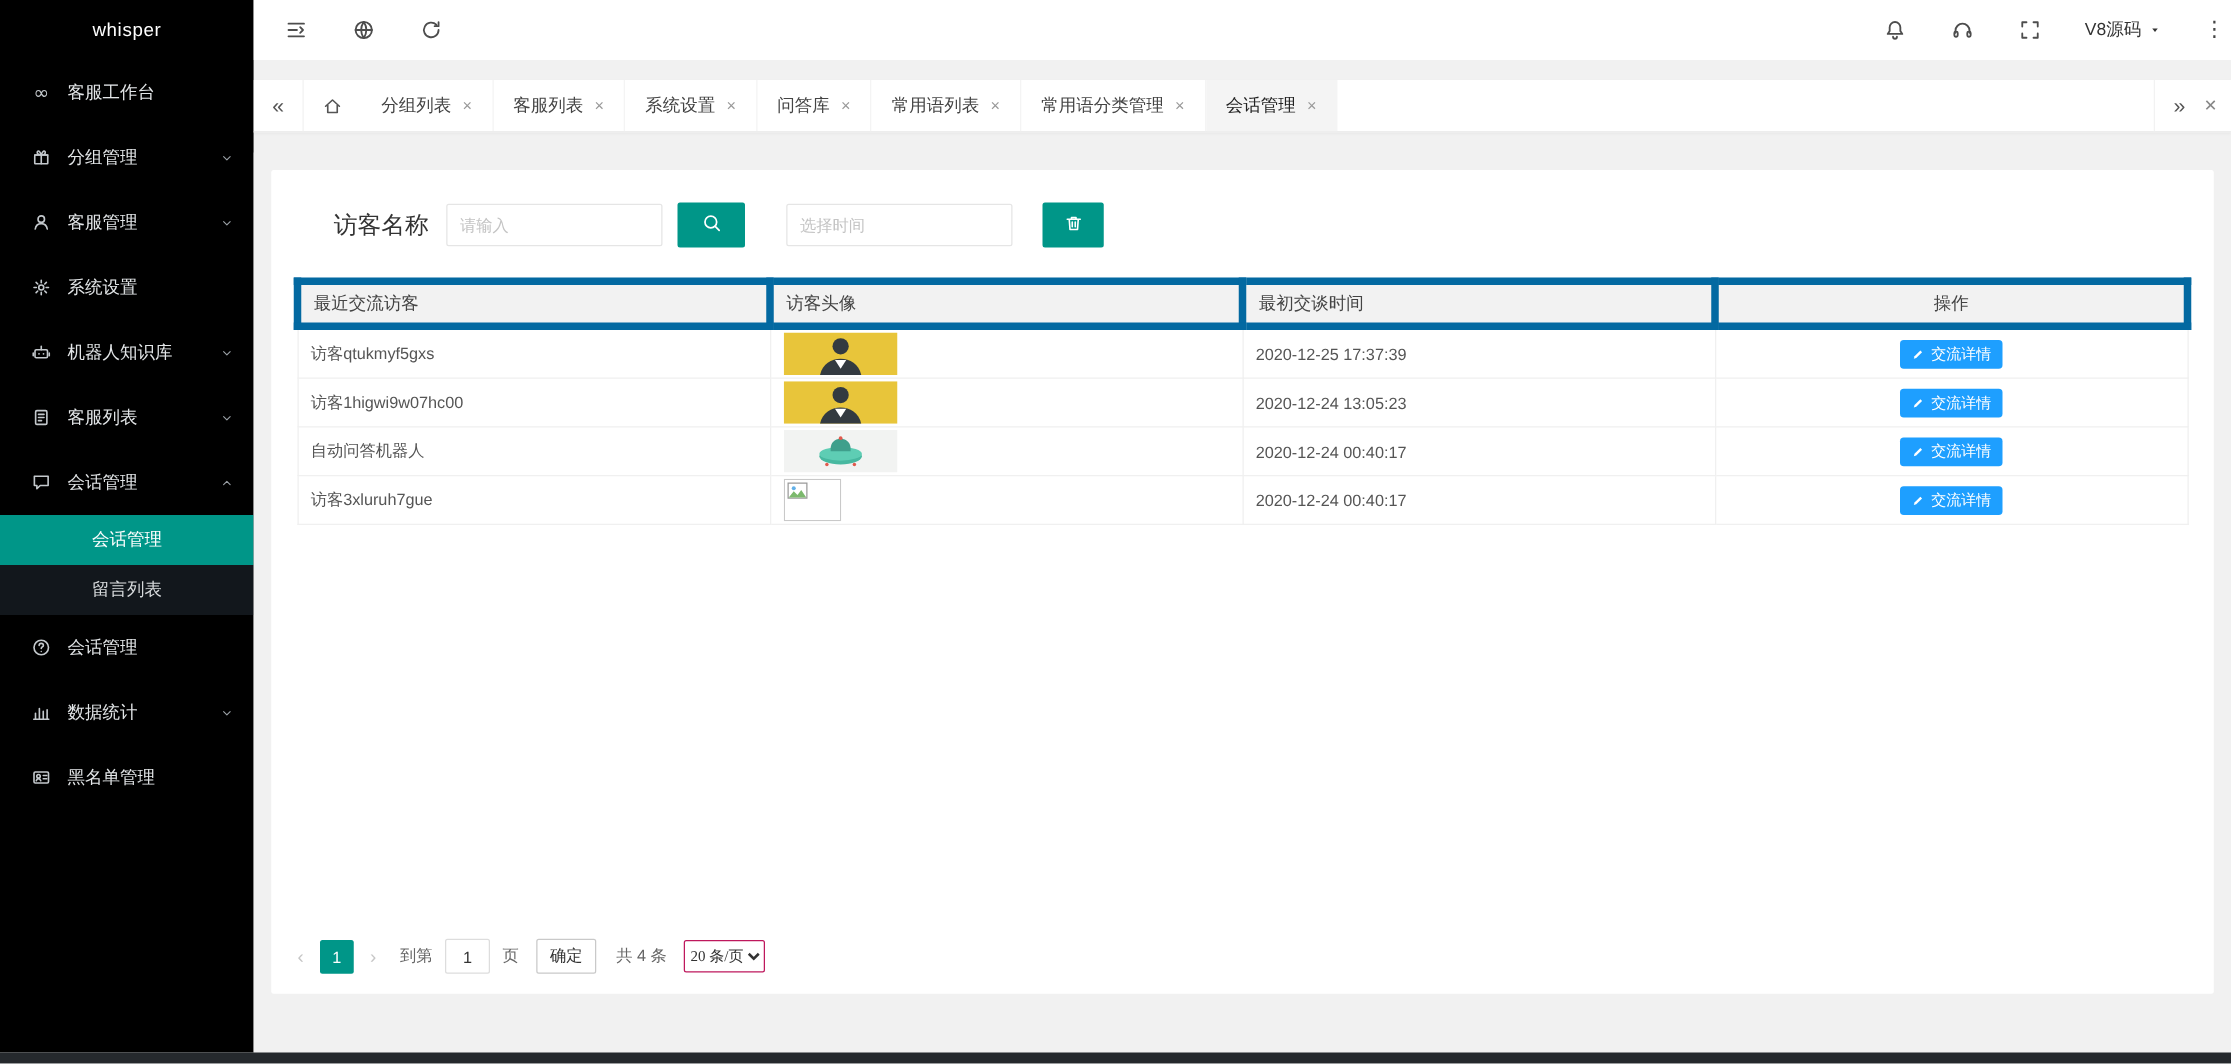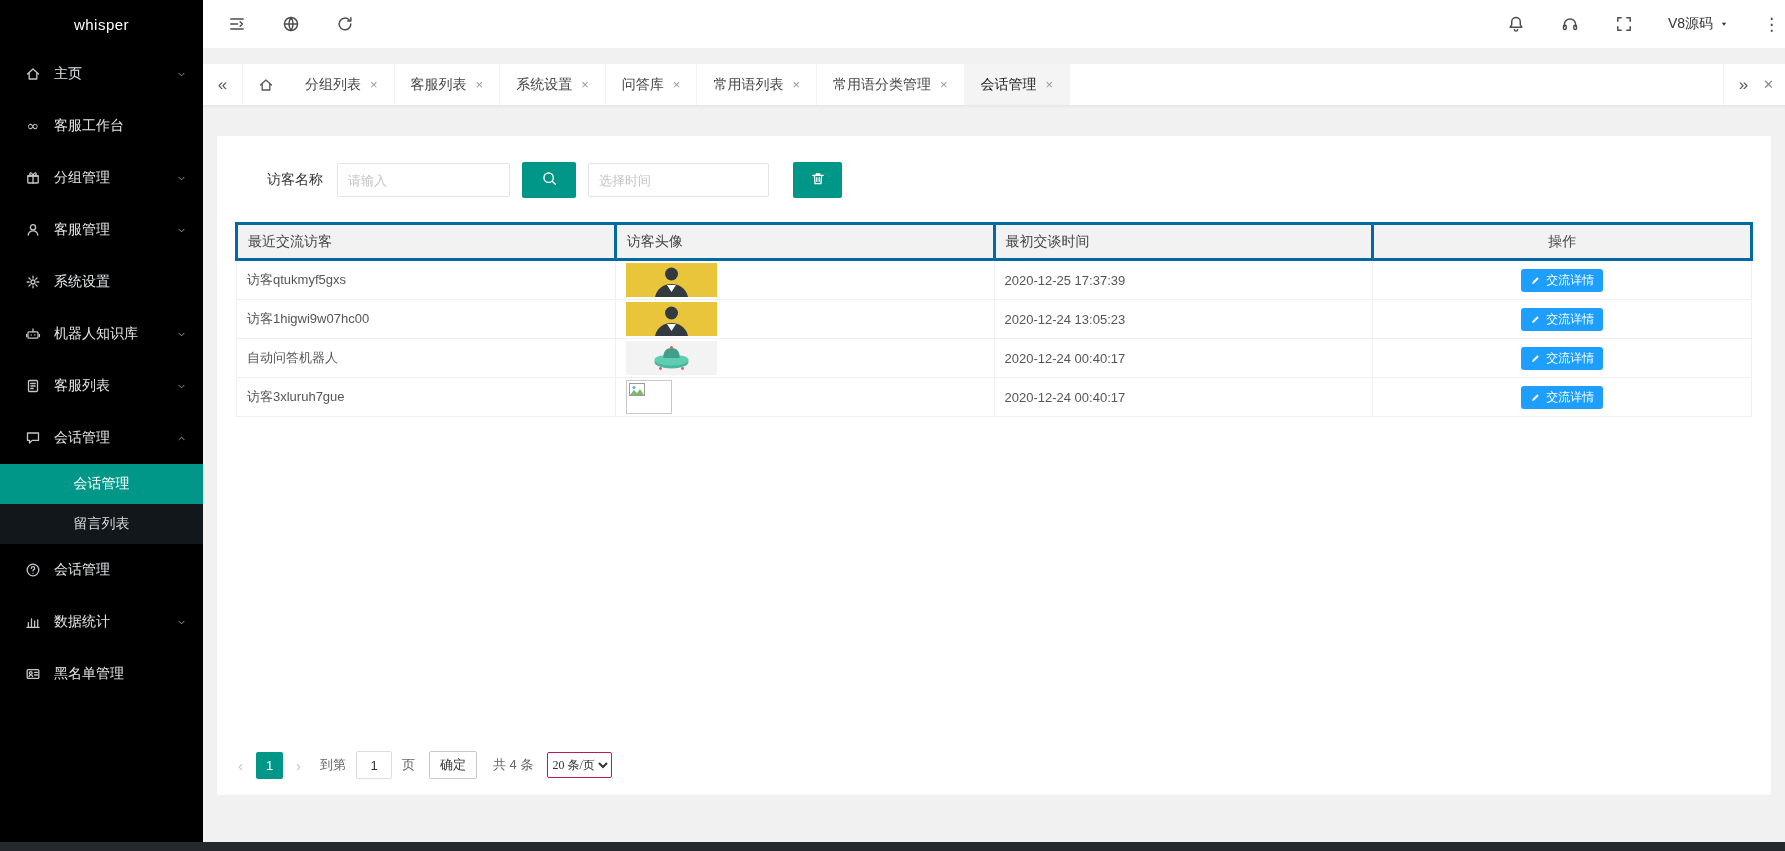--- a/index.html
+++ b/index.html
@@ -46,33 +46,33 @@
   .tab.active { background: #f4f4f4; color: #222; }
   .tab-close { margin-left: 9px; color: #999; font-size: 13px; line-height: 1; }
   .tab-edge { width: 22px; display: flex; align-items: center; justify-content: flex-start; color: #888; font-size: 13px; cursor: pointer; }
 
   
   .content { flex: 1; position: relative; background: #f1f1f1; }
   .card { position: absolute; left: 14px; right: 14px; top: 14px; bottom: 47px; background: #fff; border-radius: 2px; }
 
   
   .filters { display: flex; align-items: center; padding: 26px 0 0 50px; gap: 12px; }
-  .filter-label { font-size: 14px; color: #333; margin-right: 2px; }
+  .filter-label { font-size: 19px; color: #333; margin-right: 2px; }
   .input { width: 173px; height: 34px; border: 1px solid #e5e5e5; border-radius: 2px; padding: 0 10px; font-size: 13px; color: #333; outline: none; background: #fff; font-family: inherit; }
   .input::placeholder { color: #c4c4c4; }
   .btn { border: none; border-radius: 2px; cursor: pointer; display: flex; align-items: center; justify-content: center; color: #fff; }
   .btn-search { width: 54px; height: 36px; background: #009688; }
   .btn-search svg { width: 17px; height: 17px; }
   .btn-trash { width: 49px; height: 36px; background: #009688; margin-left: 12px; }
   .btn-trash svg { width: 16px; height: 16px; }
 
   
   .table-wrap { margin: 24px 18px 0; }
   table { width: 100%; border-collapse: collapse; table-layout: fixed; }
-  th { background: #f2f2f2; height: 36px; font-weight: normal; font-size: 14px; color: #444; text-align: left; padding: 0 10px; border: 3px solid #0369a1; }
+  th { background: #f2f2f2; height: 36px; font-weight: normal; font-size: 14px; color: #444; text-align: left; padding: 0 10px; border: 6px solid #0369a1; }
   td { height: 37px; font-size: 13px; color: #555; padding: 2px 10px; border: 1px solid #f0f0f0; background: #fff; }
   th:last-child, td:last-child { text-align: center; }
   .avatar { display: inline-block; line-height: 0; vertical-align: middle; }
   .btn-detail { display: inline-flex; align-items: flex-end; gap: 5px; background: #1E9FFF; color: #fff; border: none; border-radius: 3px; font-size: 12px; padding: 3px 9px; cursor: pointer; font-family: inherit; }
   .btn-detail svg { width: 11px; height: 11px; }
 
   
   .pagination { position: absolute; left: 18px; bottom: 16px; display: flex; align-items: center; gap: 10px; font-size: 13px; color: #666; }
   .pg-arrow { color: #c6c6c6; font-size: 15px; cursor: pointer; padding: 0 3px; user-select: none; }
   .pg-current { min-width: 27px; height: 27px; background: #009688; color: #fff; display: flex; align-items: center; justify-content: center; border-radius: 2px; font-size: 13px; cursor: pointer; }
@@ -84,33 +84,20 @@
   .bottom-strip { position: absolute; left: 0; right: 0; bottom: 0; height: 9px; background: #25292d; }
 </style>
 </head>
 <body>
 
 <div id="app">
 
   <aside class="sidebar">
     <div class="logo">whisper</div>
     <nav class="menu">
-        <div class="menu-item">
-          <span class="mi-icon">
-            <svg viewBox="0 0 16 16" fill="none" stroke="currentColor" stroke-width="1.3" stroke-linecap="round" stroke-linejoin="round">
-              <path d="M2.5 8L8 3l5.5 5M4.2 7v6h7.6V7"></path>
-            </svg>
-          </span>
-          <span class="mi-label">主页</span>
-          <span class="mi-chev">
-            <svg viewBox="0 0 16 16" fill="none" stroke="currentColor" stroke-width="1.3" stroke-linecap="round" stroke-linejoin="round">
-              <path d="M4.2 6.2L8 10l3.8-3.8"></path>
-            </svg>
-          </span>
-        </div>
         <div class="menu-item">
           <span class="mi-icon">
             <span class="txt-ico">∞</span>
           </span>
           <span class="mi-label">客服工作台</span>
         </div>
         <div class="menu-item">
           <span class="mi-icon">
             <svg viewBox="0 0 16 16" fill="none" stroke="currentColor" stroke-width="1.3" stroke-linecap="round" stroke-linejoin="round">
               <rect x="2.8" y="6" width="10.4" height="7" rx="0.5"></rect>
@@ -326,21 +313,21 @@
 
         <div class="filters">
           <span class="filter-label">访客名称</span>
           <input class="input" placeholder="请输入" style="">
           <button class="btn btn-search">
               <span><svg viewBox="0 0 16 16" fill="none" stroke="currentColor" stroke-width="1.3" stroke-linecap="round" stroke-linejoin="round">
                   <circle cx="7.2" cy="7.2" r="4.4"></circle>
                   <path d="M10.5 10.5l3 3"></path>
                 </svg></span>
             </button>
-          <input class="input" style="width: 181px;" placeholder="选择时间">
+          <input class="input" style="width: 181px; margin-left: 21px;" placeholder="选择时间">
           <button class="btn btn-trash">
               <span><svg viewBox="0 0 16 16" fill="none" stroke="currentColor" stroke-width="1.3" stroke-linecap="round" stroke-linejoin="round">
                   <path d="M2.8 4.4h10.4M6.2 4.4V3h3.6v1.4M4.4 4.4l.6 8.2h6l.6-8.2M6.8 6.6v3.8M9.2 6.6v3.8"></path>
                 </svg></span>
             </button>
         </div>
 
         <div class="table-wrap">
           <table>
             <thead>

